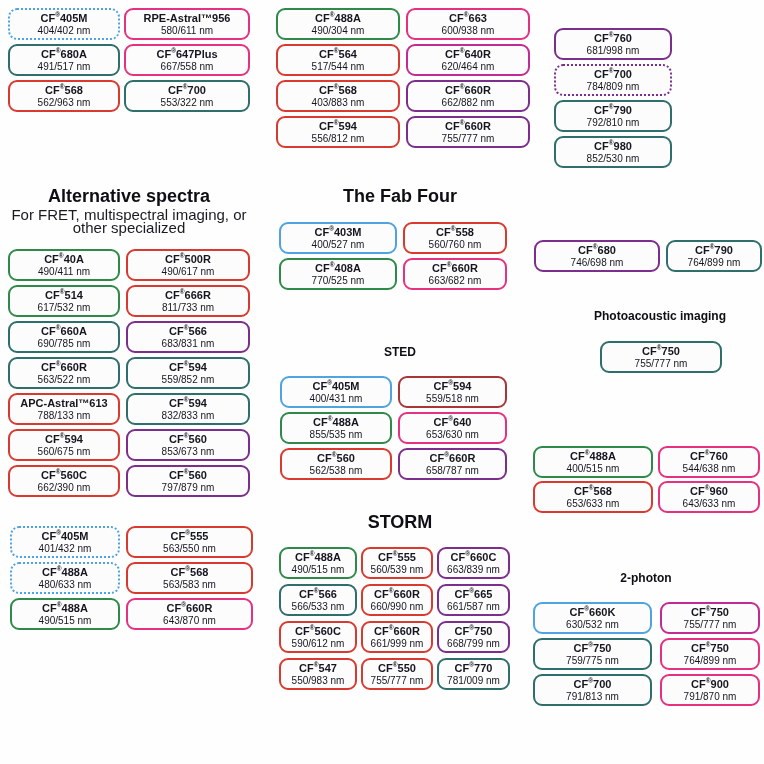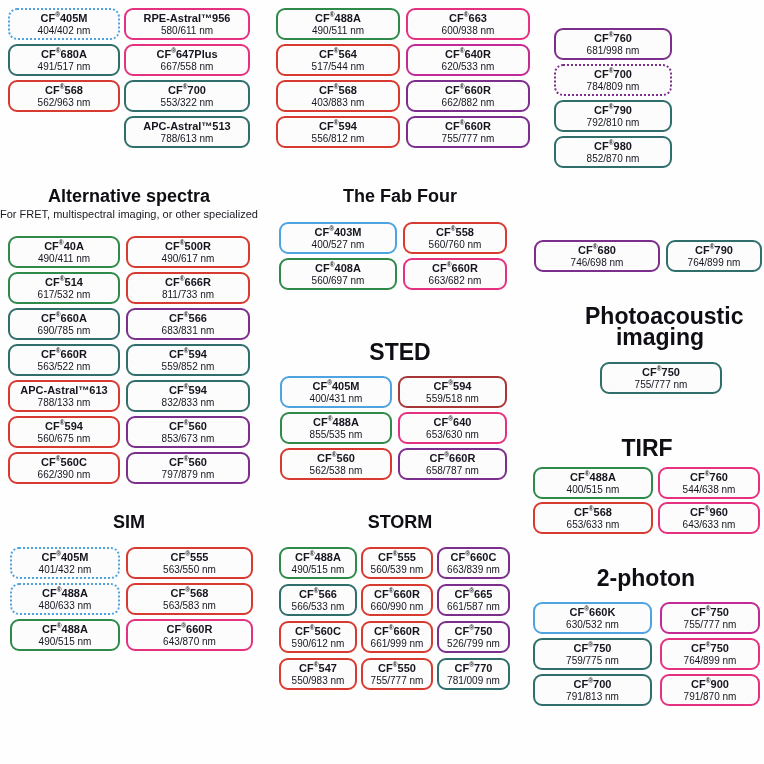--- a/index.html
+++ b/index.html
@@ -13,22 +13,22 @@
   .pill{
     border:2px solid #888;border-radius:9px;background:#fcfcfc;
     height:32px;box-sizing:border-box;
     display:flex;flex-direction:column;justify-content:center;align-items:center;
     padding:1px 2px;
   }
   .pill-name{font-weight:bold;font-size:11px;line-height:13px;color:#15151f;white-space:nowrap;}
   .pill-name sup{font-size:6.5px;vertical-align:super;line-height:0;}
   .pill-range{font-size:10px;line-height:12px;color:#15151f;white-space:nowrap;}
   .title{font-weight:bold;font-size:18px;line-height:21px;text-align:center;color:#0e0e14;}
-  .title.small{font-size:23px;}
-  .subtitle{font-size:11px;line-height:13px;text-align:center;color:#1a1a22;margin-top:1px;}
+  .title.small{font-size:12px;}
+  .subtitle{font-size:15px;line-height:13px;text-align:center;color:#1a1a22;margin-top:1px;}
 </style>
 </head>
 <body>
 
 <div class="sec grid" style="left:8px;top:8px;grid-template-columns:112px;">
     <div class="pill" style="border-color: rgb(79, 163, 224); border-style: dotted;">
       <div class="pill-name">CF<sup>®</sup>405M</div>
       <div class="pill-range">404/402 nm</div>
     </div>
     <div class="pill" style="border-color: rgb(47, 110, 106);">
@@ -47,42 +47,38 @@
       <div class="pill-range">580/611 nm</div>
     </div>
     <div class="pill" style="border-color: rgb(229, 49, 127);">
       <div class="pill-name">CF<sup>®</sup>647Plus</div>
       <div class="pill-range">667/558 nm</div>
     </div>
     <div class="pill" style="border-color: rgb(47, 110, 106);">
       <div class="pill-name">CF<sup>®</sup>700</div>
       <div class="pill-range">553/322 nm</div>
     </div>
-    <div class="pill" style="border-color: rgb(47, 110, 106);">
-      <div class="pill-name">APC-Astral™513</div>
-      <div class="pill-range">788/613 nm</div>
-    </div>
   </div>
 
 <div class="sec grid" style="left:276px;top:8px;grid-template-columns:124px 124px;">
     <div class="pill" style="border-color: rgb(47, 138, 74);">
       <div class="pill-name">CF<sup>®</sup>488A</div>
-      <div class="pill-range">490/511 nm</div>
+      <div class="pill-range">490/304 nm</div>
     </div>
     <div class="pill" style="border-color: rgb(229, 49, 127);">
       <div class="pill-name">CF<sup>®</sup>663</div>
       <div class="pill-range">600/938 nm</div>
     </div>
     <div class="pill" style="border-color: rgb(216, 58, 48);">
       <div class="pill-name">CF<sup>®</sup>564</div>
       <div class="pill-range">517/544 nm</div>
     </div>
     <div class="pill" style="border-color: rgb(194, 43, 147);">
       <div class="pill-name">CF<sup>®</sup>640R</div>
-      <div class="pill-range">620/533 nm</div>
+      <div class="pill-range">620/464 nm</div>
     </div>
     <div class="pill" style="border-color: rgb(216, 58, 48);">
       <div class="pill-name">CF<sup>®</sup>568</div>
       <div class="pill-range">403/883 nm</div>
     </div>
     <div class="pill" style="border-color: rgb(124, 46, 140);">
       <div class="pill-name">CF<sup>®</sup>660R</div>
       <div class="pill-range">662/882 nm</div>
     </div>
     <div class="pill" style="border-color: rgb(216, 58, 48);">
@@ -103,21 +99,21 @@
     <div class="pill" style="border-color: rgb(124, 46, 140); border-style: dotted;">
       <div class="pill-name">CF<sup>®</sup>700</div>
       <div class="pill-range">784/809 nm</div>
     </div>
     <div class="pill" style="border-color: rgb(47, 110, 106);">
       <div class="pill-name">CF<sup>®</sup>790</div>
       <div class="pill-range">792/810 nm</div>
     </div>
     <div class="pill" style="border-color: rgb(47, 110, 106);">
       <div class="pill-name">CF<sup>®</sup>980</div>
-      <div class="pill-range">852/870 nm</div>
+      <div class="pill-range">852/530 nm</div>
     </div>
   </div>
 
 <div class="sec" style="left:0;top:186px;width:258px;">
   <div class="title">Alternative spectra</div>
   <div class="subtitle">For FRET, multispectral imaging, or other specialized</div>
   <div class="grid" style="margin:15px 0 0 8px;grid-template-columns:112px 124px;">
       <div class="pill" style="border-color: rgb(47, 138, 74);">
         <div class="pill-name">CF<sup>®</sup>40A</div>
         <div class="pill-range">490/411 nm</div>
@@ -183,21 +179,21 @@
       <div class="pill" style="border-color: rgb(79, 163, 224);">
         <div class="pill-name">CF<sup>®</sup>403M</div>
         <div class="pill-range">400/527 nm</div>
       </div>
       <div class="pill" style="border-color: rgb(216, 58, 48);">
         <div class="pill-name">CF<sup>®</sup>558</div>
         <div class="pill-range">560/760 nm</div>
       </div>
       <div class="pill" style="border-color: rgb(47, 138, 74);">
         <div class="pill-name">CF<sup>®</sup>408A</div>
-        <div class="pill-range">560/697 nm</div>
+        <div class="pill-range">770/525 nm</div>
       </div>
       <div class="pill" style="border-color: rgb(229, 49, 127);">
         <div class="pill-name">CF<sup>®</sup>660R</div>
         <div class="pill-range">663/682 nm</div>
       </div>
     </div>
 </div>
 
 <div class="sec" style="left:270px;top:342px;width:260px;">
   <div class="title small">STED</div>
@@ -244,21 +240,20 @@
   <div class="title small" style="width:150px;margin:0 auto;">Photoacoustic imaging</div>
   <div class="grid" style="margin:14px 0 0 44px;grid-template-columns:122px;">
       <div class="pill" style="border-color: rgb(47, 110, 106);">
         <div class="pill-name">CF<sup>®</sup>750</div>
         <div class="pill-range">755/777 nm</div>
       </div>
     </div>
 </div>
 
 <div class="sec" style="left:530px;top:438px;width:234px;">
-  <div class="title small">TIRF</div>
   <div class="grid" style="margin:8px 0 0 3px;grid-template-columns:120px 102px;gap:3px 5px;">
       <div class="pill" style="border-color: rgb(47, 138, 74);">
         <div class="pill-name">CF<sup>®</sup>488A</div>
         <div class="pill-range">400/515 nm</div>
       </div>
       <div class="pill" style="border-color: rgb(229, 49, 127);">
         <div class="pill-name">CF<sup>®</sup>760</div>
         <div class="pill-range">544/638 nm</div>
       </div>
       <div class="pill" style="border-color: rgb(216, 58, 48);">
@@ -266,21 +261,20 @@
         <div class="pill-range">653/633 nm</div>
       </div>
       <div class="pill" style="border-color: rgb(229, 49, 127);">
         <div class="pill-name">CF<sup>®</sup>960</div>
         <div class="pill-range">643/633 nm</div>
       </div>
     </div>
 </div>
 
 <div class="sec" style="left:0;top:512px;width:258px;">
-  <div class="title">SIM</div>
   <div class="grid" style="margin:14px 0 0 10px;grid-template-columns:110px 127px;">
       <div class="pill" style="border-color: rgb(79, 163, 224); border-style: dotted;">
         <div class="pill-name">CF<sup>®</sup>405M</div>
         <div class="pill-range">401/432 nm</div>
       </div>
       <div class="pill" style="border-color: rgb(216, 58, 48);">
         <div class="pill-name">CF<sup>®</sup>555</div>
         <div class="pill-range">563/550 nm</div>
       </div>
       <div class="pill" style="border-color: rgb(79, 163, 224); border-style: dotted;">
@@ -332,21 +326,21 @@
       <div class="pill" style="border-color: rgb(216, 58, 48);">
         <div class="pill-name">CF<sup>®</sup>560C</div>
         <div class="pill-range">590/612 nm</div>
       </div>
       <div class="pill" style="border-color: rgb(216, 58, 48);">
         <div class="pill-name">CF<sup>®</sup>660R</div>
         <div class="pill-range">661/999 nm</div>
       </div>
       <div class="pill" style="border-color: rgb(124, 46, 140);">
         <div class="pill-name">CF<sup>®</sup>750</div>
-        <div class="pill-range">526/799 nm</div>
+        <div class="pill-range">668/799 nm</div>
       </div>
       <div class="pill" style="border-color: rgb(216, 58, 48);">
         <div class="pill-name">CF<sup>®</sup>547</div>
         <div class="pill-range">550/983 nm</div>
       </div>
       <div class="pill" style="border-color: rgb(216, 58, 48);">
         <div class="pill-name">CF<sup>®</sup>550</div>
         <div class="pill-range">755/777 nm</div>
       </div>
       <div class="pill" style="border-color: rgb(47, 110, 106);">

